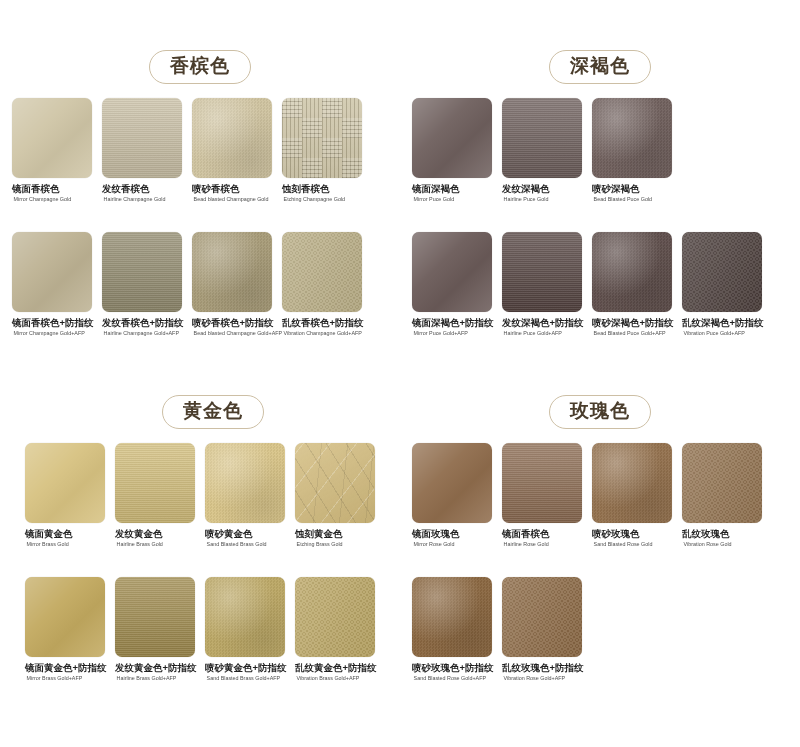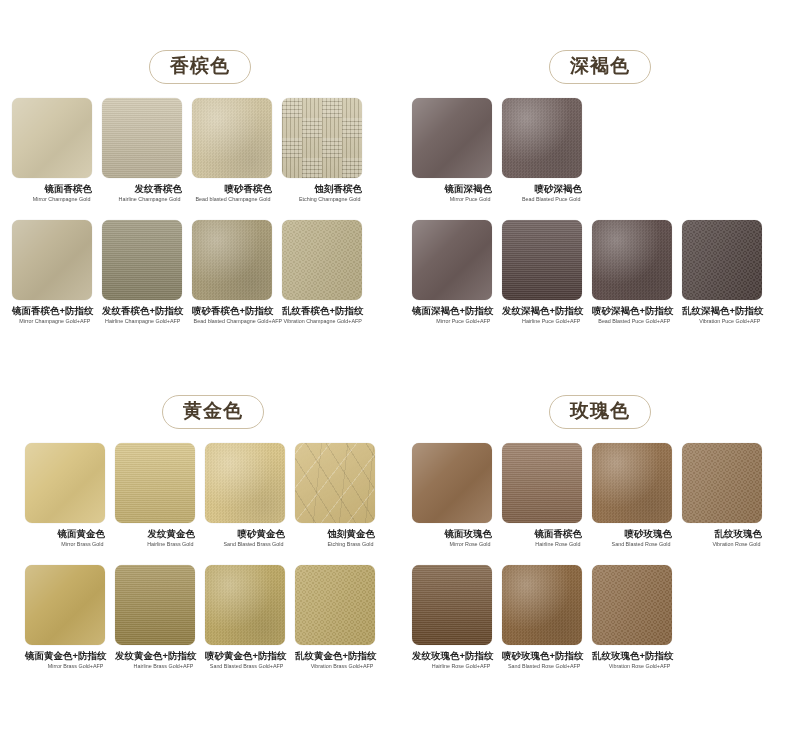--- a/index.html
+++ b/index.html
@@ -54,26 +54,26 @@
     left: 0;
     top: 98px;
     width: 400px;
   }
   .row {
     display: flex;
     justify-content: flex-start;
     padding-left: 12px;
     box-sizing: border-box;
   }
-  .row-2 { margin-top: 16px; }
+  .row-2 { margin-top: 28px; }
 
   .cell {
     width: 80px;
     margin-right: 10px;
-    text-align: right;
+    text-align: left;
   }
   .cell:last-child { margin-right: 0; }
 
   .swatch {
     width: 80px;
     height: 80px;
     border-radius: 7px;
     position: relative;
     overflow: hidden;
     box-shadow: 0 0 0 0.5px rgba(0,0,0,0.06);
@@ -236,20 +236,27 @@
       <div class="grid">
         <div class="row">
           <div class="cell">
             <div class="swatch fin-mirror" style="background: rgb(110, 95, 93);">
               <div class="sheen"></div>
             </div>
             <div class="label-cn">镜面深褐色</div>
             <div class="label-en">Mirror Puce Gold</div>
           </div>
           <div class="cell">
+            <div class="swatch fin-hairline" style="background: rgb(107, 92, 89);">
+              <div class="sheen"></div>
+            </div>
+            <div class="label-cn">发纹深褐色</div>
+            <div class="label-en">Hairline Puce Gold</div>
+          </div>
+          <div class="cell">
             <div class="swatch fin-bead" style="background: rgb(112, 96, 93);">
               <div class="sheen"></div>
             </div>
             <div class="label-cn">喷砂深褐色</div>
             <div class="label-en">Bead Blasted Puce Gold</div>
           </div>
         </div>
         <div class="row row-2">
           <div class="cell">
             <div class="swatch fin-mirror" style="background: rgb(106, 90, 88);">
@@ -375,27 +382,20 @@
           <div class="cell">
             <div class="swatch fin-vibration" style="background: rgb(144, 112, 77);">
               <div class="sheen"></div>
             </div>
             <div class="label-cn">乱纹玫瑰色</div>
             <div class="label-en">Vibration Rose Gold</div>
           </div>
         </div>
         <div class="row row-2">
           <div class="cell">
-            <div class="swatch fin-hairline" style="background: rgb(110, 78, 47);">
-              <div class="sheen"></div>
-            </div>
-            <div class="label-cn">发纹玫瑰色+防指纹</div>
-            <div class="label-en">Hairline Rose Gold+AFP</div>
-          </div>
-          <div class="cell">
             <div class="swatch fin-bead" style="background: rgb(138, 103, 65);">
               <div class="sheen"></div>
             </div>
             <div class="label-cn">喷砂玫瑰色+防指纹</div>
             <div class="label-en">Sand Blasted Rose Gold+AFP</div>
           </div>
           <div class="cell">
             <div class="swatch fin-vibration" style="background: rgb(138, 103, 66);">
               <div class="sheen"></div>
             </div>

